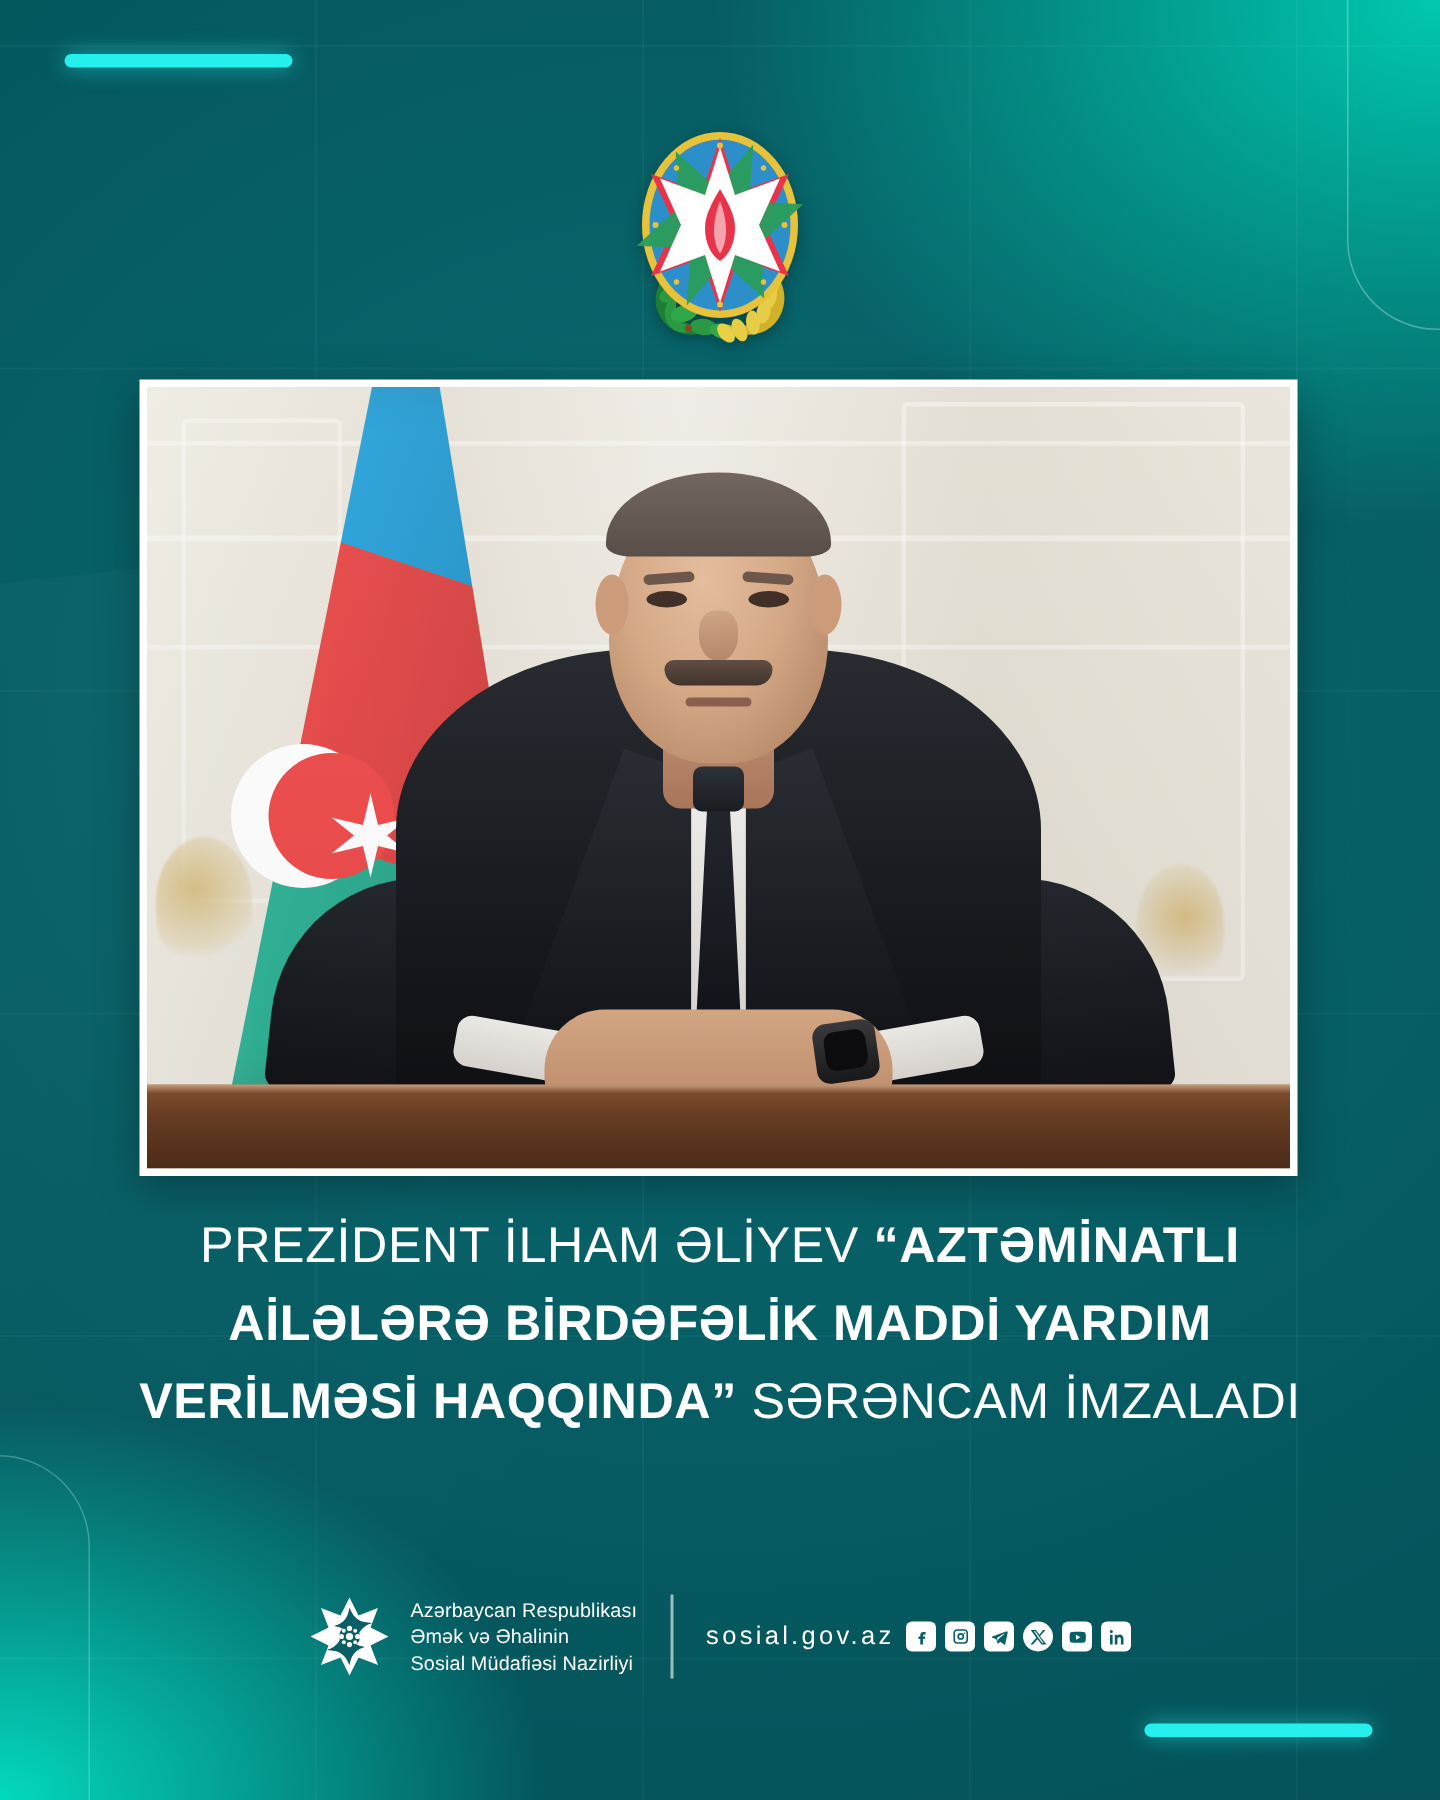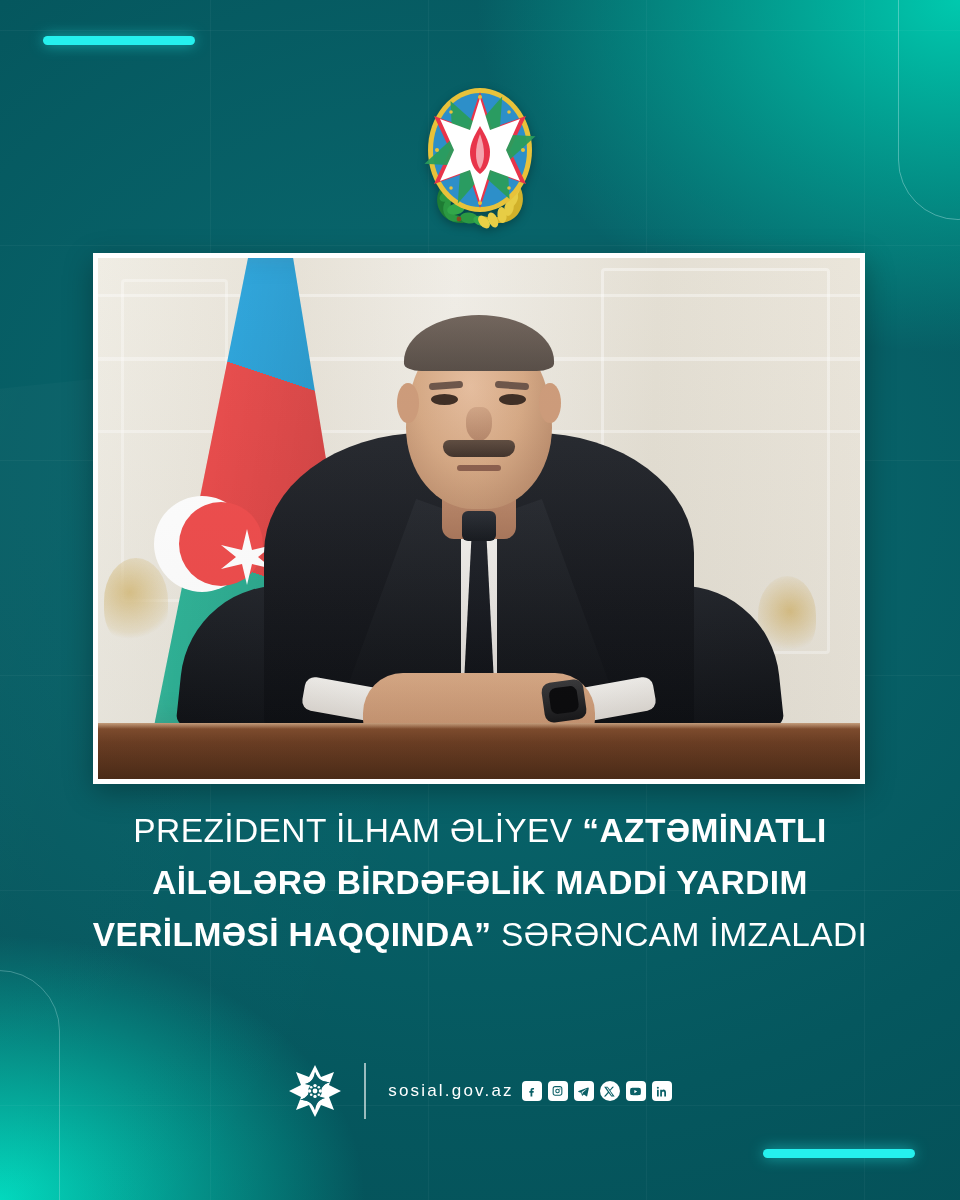--- a/index.html
+++ b/index.html
@@ -453,20 +453,23 @@
             <circle cx="27" cy="32.4" r="1.7"></circle>
             <circle cx="21.6" cy="27" r="1.7"></circle>
             <circle cx="32.4" cy="27" r="1.7"></circle>
             <circle cx="23.2" cy="23.2" r="1.3"></circle>
             <circle cx="30.8" cy="23.2" r="1.3"></circle>
             <circle cx="23.2" cy="30.8" r="1.3"></circle>
             <circle cx="30.8" cy="30.8" r="1.3"></circle>
           </g>
         </svg>
       </div>
+      <div class="brand-text">Azərbaycan Respublikası
+Əmək və Əhalinin
+Sosial Müdafiəsi Nazirliyi</div>
     </div>
 
     <div class="divider"></div>
 
     <div class="contact">
       <div class="site">sosial.gov.az</div>
       <div class="socials">
 
         <a class="soc">
           <svg viewBox="0 0 24 24">

